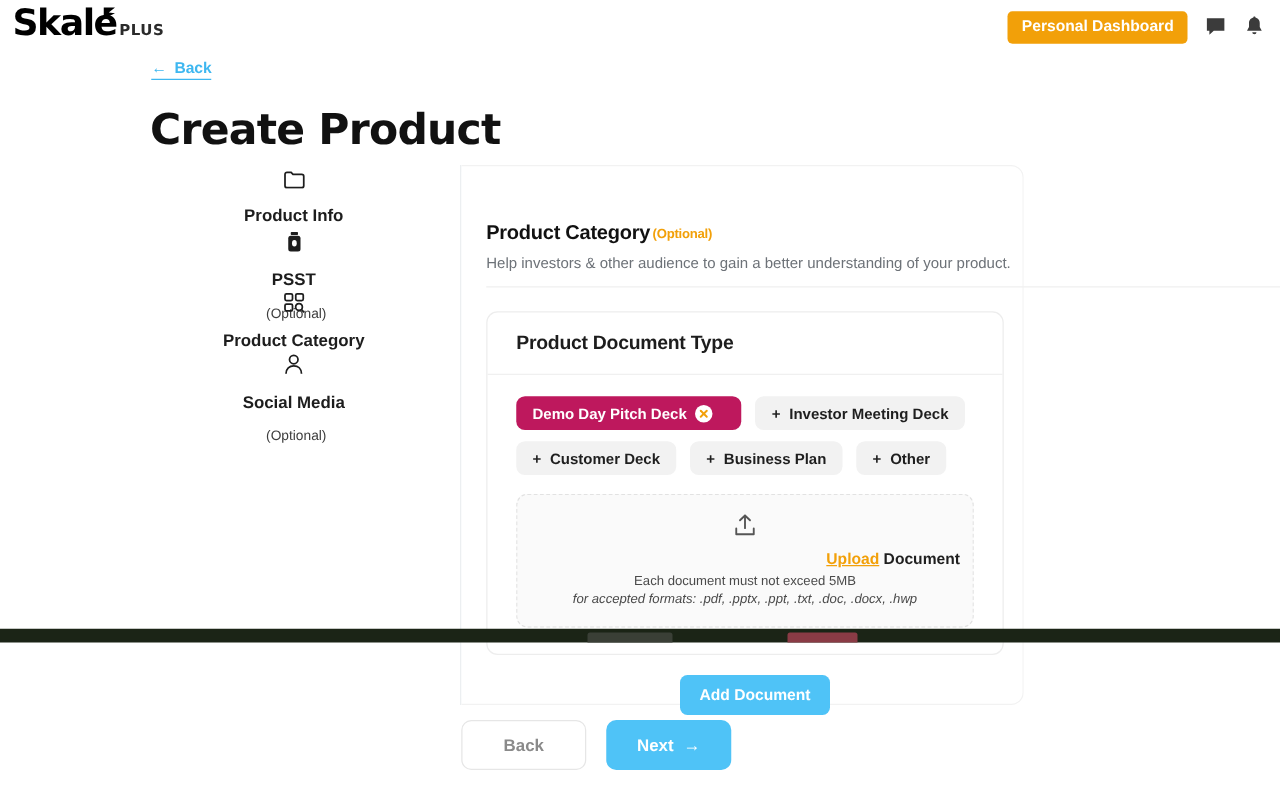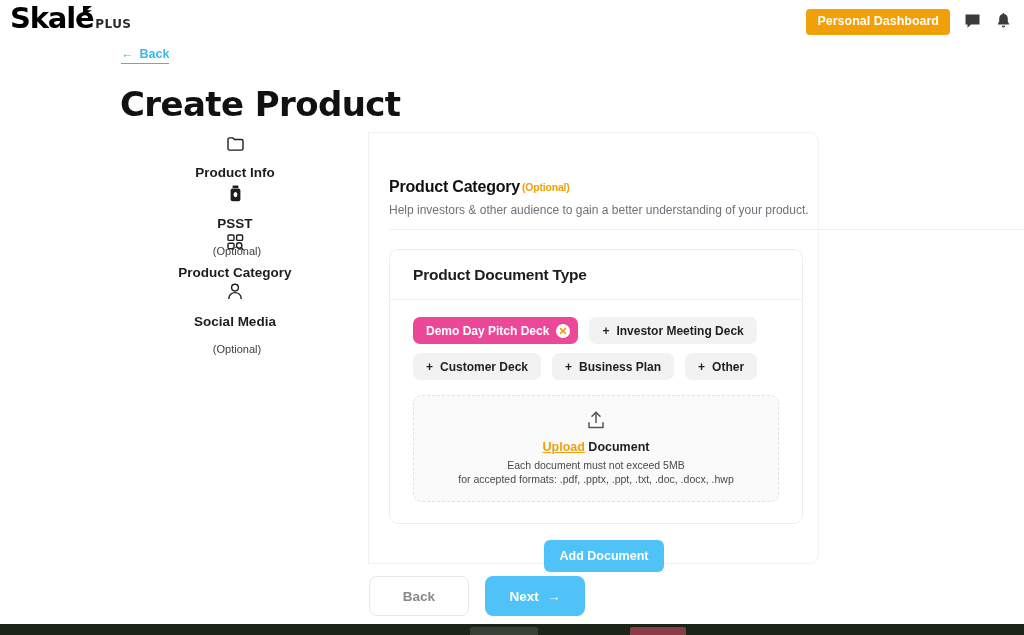--- a/index.html
+++ b/index.html
@@ -3,21 +3,21 @@
 <meta charset="utf-8">
 <style>
   * { box-sizing: border-box; margin: 0; padding: 0; }
   html, body {
     width: 1024px; height: 635px;
     overflow: hidden;
     background: #ffffff;
     font-family: "Liberation Sans", sans-serif;
     color: #1a1a1a;
   }
-  .page { position: relative; width: 1024px; height: 635px; background:#fff; }
+  .page { position: relative; width: 1024px; height: 514px; background:#fff; }
 
   
   .topbar {
     position: absolute; top: 0; left: 0; width: 1024px; height: 40px;
     background: #ffffff;
   }
   .logo {
     position: absolute; left: 10px; top: 4px;
     display: flex; align-items: flex-end;
   }
@@ -94,35 +94,35 @@
   .card-head h3 { font-size: 15.5px; font-weight: 700; color: #1d1d1d; letter-spacing: -.2px; }
   .card-body { padding: 17px 23px 21px; }
 
   .chips { display: flex; flex-wrap: wrap; gap: 9px 11px; }
   .chip {
     display: inline-flex; align-items: center; gap: 7px;
     height: 27px; padding: 0 13px; border-radius: 7px;
     background: #F2F2F2; color: #1f1f1f; font-size: 12px; font-weight: 700;
     cursor: pointer; white-space: nowrap;
   }
-  .chip.selected { background: #ec4899; color: #fff; padding: 0 8px 0 13px; }
+  .chip.selected { background: #be185d; color: #fff; padding: 0 23px 0 13px; }
   .chip .x {
     width: 14px; height: 14px; border-radius: 50%; background: #fff;
     display: inline-flex; align-items: center; justify-content: center; flex: none;
   }
 
   .drop {
     margin-top: 15px; border: 1px dashed #e2e2e2; border-radius: 9px;
     background: #fafafa; padding: 15px 10px 16px; text-align: center;
   }
   .drop .up-ico { display: flex; justify-content: center; margin-bottom: 9px; }
-  .drop .up-lbl { font-size: 12.5px; font-weight: 700; color: #1f1f1f; }
+  .drop .up-lbl { font-size: 12.5px; font-weight: 700; color: #1f1f1f; text-align: right; }
   .drop .up-lbl .u { color: #F2A009; text-decoration: underline; cursor: pointer; }
   .drop .hint { font-size: 10.5px; color: #4a4a4a; margin-top: 5px; }
-  .drop .hint2 { font-size: 10.5px; color: #4a4a4a; margin-top: 2px; }
+  .drop .hint2 { font-size: 10.5px; color: #4a4a4a; margin-top: 2px; font-style: italic; }
 
   .card-foot { display: flex; justify-content: center; padding: 0 0 0 0; margin-top: 16px; }
   .btn-add {
     background: #4FC3F7; color: #fff; border: none; border-radius: 6px;
     font-size: 12.5px; font-weight: 700; padding: 9px 16px; cursor: pointer;
   }
 
   .outer-panel {
     position: absolute; left: 369px; top: 132px; width: 450px; height: 432px;
     border: 1px solid #f2f2f2; border-left: none; border-radius: 0 10px 10px 0;

